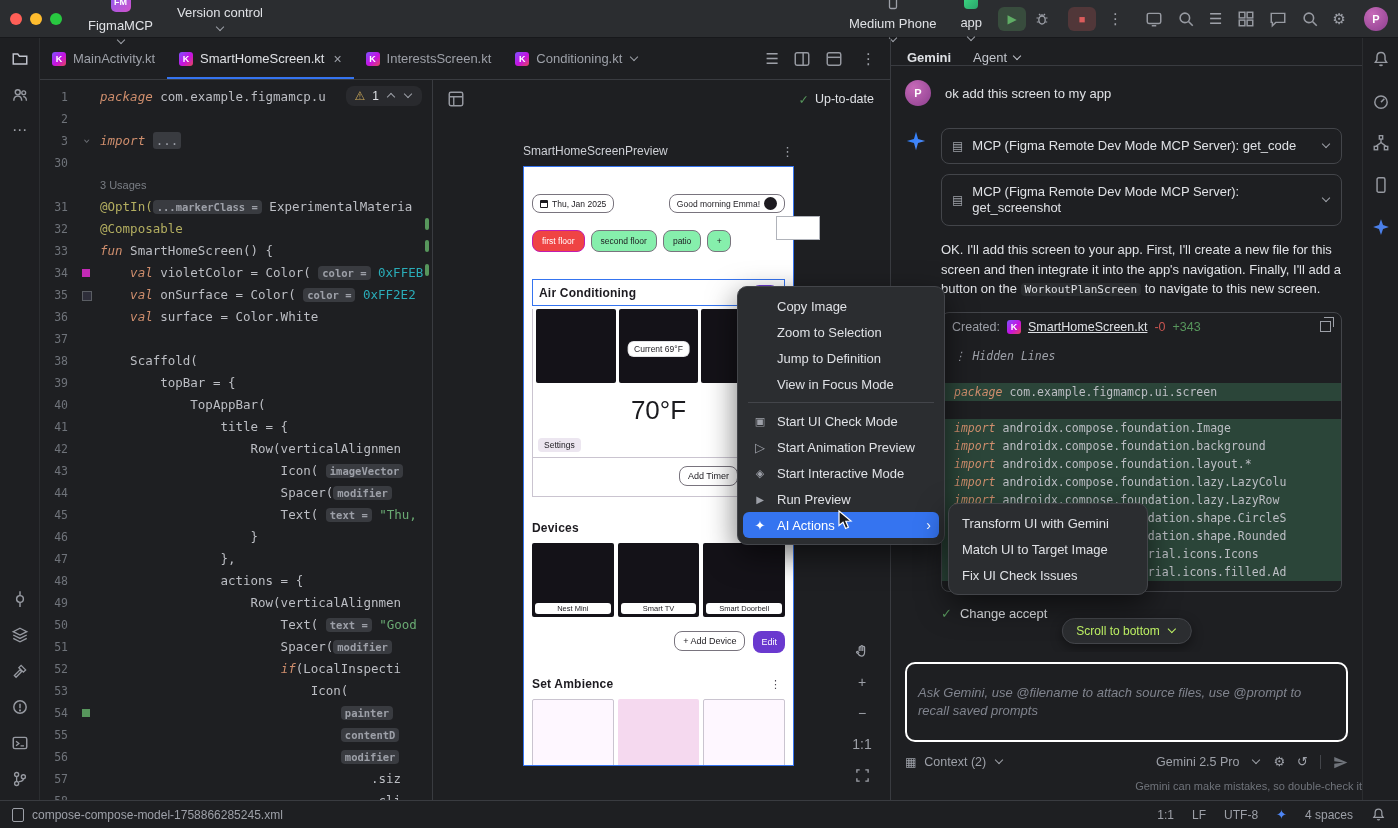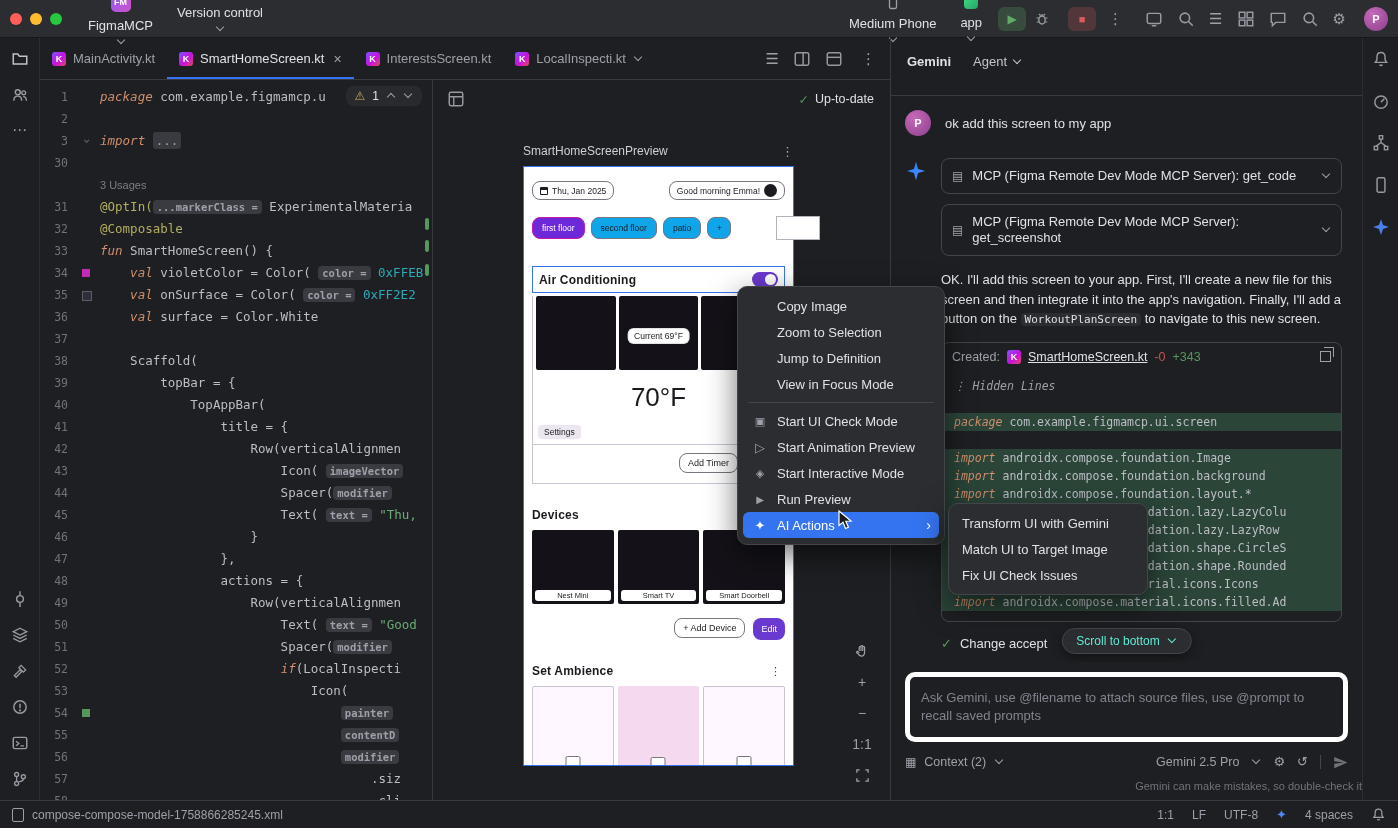--- a/index.html
+++ b/index.html
@@ -85,29 +85,29 @@
   .pv-toolbar { position:absolute; top:10px; left:14px; right:16px; display:flex; justify-content:space-between;
     align-items:center; color:#9da0a8; }
   .uptodate { display:flex; gap:6px; align-items:center; color:#dfe1e5; font-size:12.5px; }
   .check { color:#57965c; }
   .pv-label { position:absolute; top:64px; left:90px; width:271px; display:flex; justify-content:space-between;
     color:#ced0d6; font-size:12px; }
   .pv-kebab { color:#9da0a8; font-size:13px; }
 
   .phone { position:absolute; top:86px; left:90px; width:271px; height:600px; background:#fff;
     border:1.5px solid #3574f0; color:#1d1b20; overflow:hidden; padding:8px; font-size:9px; }
-  .ph-top { margin-top:6px; display:flex; justify-content:space-between; align-items:center; }
+  .ph-top { margin-top:19px; display:flex; justify-content:space-between; align-items:center; }
   .pchip { border:1px solid #79747e; border-radius:8px; height:19px; display:flex; align-items:center;
     gap:4px; padding:0 7px; font-size:8.5px; background:#fff; }
   .cal-ic { width:8px; height:8px; border:1px solid #1d1b20; border-top-width:3px; border-radius:1px; }
   .av-dark { width:13px; height:13px; border-radius:50%; background:#1d1b20; }
   .ph-chips { margin-top:17px; display:flex; gap:6px; }
   .fchip { border:1px solid #79747e; border-radius:8px; height:22px; display:flex; align-items:center;
-    padding:0 9px; font-size:8.5px; background:#0ea5e9; }
-  .fchip.chip-active { background:#6d28d9; border-color:#c21cb0; color:#fff; }
+    padding:0 9px; font-size:8.5px; background:#86efac; }
+  .fchip.chip-active { background:#ef4444; border-color:#c21cb0; color:#fff; }
   .fchip.chip-plus { width:24px; justify-content:center; padding:0; }
   .ac-header { margin-top:27px; border:1.5px solid #3574f0; height:27px; display:flex; align-items:center;
     justify-content:space-between; padding:12px 6px; }
   .sec-title { font-size:12px; font-weight:bold; letter-spacing:.2px; }
   .toggle { width:26px; height:15px; border-radius:8px; background:#6a39cf; position:relative; }
   .toggle::after { content:""; position:absolute; right:2px; top:2px; width:11px; height:11px; border-radius:50%; background:#fff; }
   .ac-card { border:1px solid #cac4d0; border-top:none; padding-bottom:2px; }
   .ac-tiles { display:flex; gap:3px; margin:3px; position:relative; }
   .tile-dark { flex:1; height:74px; background:#141218; border-radius:2px; position:relative; }
   .cur-chip { position:absolute; left:50%; top:33px; transform:translateX(-50%); background:#fff;
@@ -159,21 +159,21 @@
   .mi.hl { background:#3574f0; color:#fff; }
   .mi.hl .mi-icon, .mi.hl .mi-sub { color:#fff; }
   .mi-sep { height:1px; background:#43454a; margin:5px 10px; }
   .ctx-submenu { position:absolute; left:948px; top:503px; width:200px; background:#2b2d30;
     border:1px solid #43454a; border-radius:10px; padding:6px 0; z-index:51;
     box-shadow:0 10px 30px rgba(0,0,0,.55); }
   .cursor-svg { position:absolute; left:838px; top:510px; z-index:60; }
 
   
   .gemini-panel { width:472px; border-left:1px solid #393b40; display:flex; flex-direction:column; min-height:0; }
-  .gp-header { height:58px; flex:none; display:flex; align-items:flex-start; gap:22px; padding:16px 16px;
+  .gp-header { height:28px; flex:none; display:flex; align-items:flex-end; gap:22px; padding:0 16px;
     border-bottom:1px solid #393b40; }
   .gp-tab { color:#dfe1e5; font-weight:bold; }
   .gp-tab2 { color:#c2c5cc; display:flex; align-items:center; gap:5px; }
   .gp-chat { flex:1; position:relative; overflow:hidden; padding:14px 20px 0 14px; }
   .msg-user { display:flex; align-items:center; gap:14px; }
   .msg-user .avatar { width:26px; height:26px; }
   .msg-ai { display:flex; gap:14px; margin-top:22px; }
   .ai-star { flex:none; margin-top:2px; }
   .ai-body { flex:1; min-width:0; display:flex; flex-direction:column; }
   .tool-card { border:1px solid #43454a; border-radius:8px; padding:9px 10px; display:flex;
@@ -192,24 +192,24 @@
   .cc-open { margin-left:auto; width:11px; height:11px; border:1.3px solid #9da0a8; position:relative; }
   .cc-open::after { content:""; position:absolute; left:3px; top:-5px; width:9px; height:9px;
     border-top:1.3px solid #9da0a8; border-right:1.3px solid #9da0a8; }
   .cc-body { padding:6px 0 10px; }
   .gline { height:18px; line-height:18px; font-family:"DejaVu Sans Mono",monospace; font-size:11.5px;
     padding-left:12px; white-space:pre; color:#bcbec4; overflow:hidden; }
   .gline.added { background:#2b4539; }
   .t-hid { color:#9da0a8; font-style:italic; }
   .change-row { display:flex; align-items:center; gap:8px; margin-top:14px; color:#dfe1e5; white-space:nowrap; overflow:hidden; }
   .scroll-pill { position:absolute; bottom:8px; left:50%; transform:translateX(-50%); background:#2b2d30;
-    border:1px solid #43454a; border-radius:14px; color:#5eead4; font-size:12px; padding:5px 14px;
+    border:1px solid #43454a; border-radius:14px; color:#bef264; font-size:12px; padding:5px 14px;
     display:flex; align-items:center; gap:7px; box-shadow:0 4px 12px rgba(0,0,0,.4); }
-  .gp-input { flex:none; margin:10px 14px 0; border:5px solid #ffffff; border-radius:10px; padding:12px 11px;
-    min-height:48px; color:#80848e; line-height:18px; }
+  .gp-input { flex:none; margin:10px 14px 0; border:2px solid #ffffff; border-radius:10px; padding:20px 11px;
+    min-height:48px; color:#80848e; line-height:18px;font-style:italic; }
   .gp-controls { flex:none; display:flex; align-items:center; gap:8px; margin:12px 14px 0; color:#9da0a8; font-size:12.5px; }
   .gp-right { margin-left:auto; display:flex; align-items:center; gap:12px; }
   .gp-divider { width:1px; height:14px; background:#43454a; }
   .gp-footer { flex:none; text-align:right; color:#6f737a; font-size:11px; padding:10px 0 8px; }
 
   
   .statusbar { position:absolute; left:0; right:0; bottom:0; height:28px; border-top:1px solid #393b40;
     display:flex; align-items:center; padding:0 12px; color:#9da0a8; font-size:12px; gap:8px; background:#1e1f22; }
   .sb-file-icon { width:12px; height:14px; border:1.2px solid #9da0a8; border-radius:2px; position:relative; }
   .sb-right { margin-left:auto; display:flex; align-items:center; gap:18px; }
@@ -344,21 +344,21 @@
           </div>
 
           <div class="tab">
             <span class="kicon">K</span>
             <span>InterestsScreen.kt</span>
 
           </div>
 
           <div class="tab">
             <span class="kicon">K</span>
-            <span>LocalInspecti.kt</span>
+            <span>Conditioning.kt</span>
 
             <span class="tab-chev chev"></span>
           </div>
         </div>
       <div class="tab-actions">
         <span class="glyph16">☰</span>
         <svg class="strip-ic" viewBox="0 0 16 16">
             <rect x="2" y="2.5" width="12" height="11" rx="1.5" fill="none" stroke="#9da0a8" stroke-width="1.3"></rect>
             <path d="M9 2.5v11" stroke="#9da0a8" stroke-width="1.3"></path>
           </svg>

